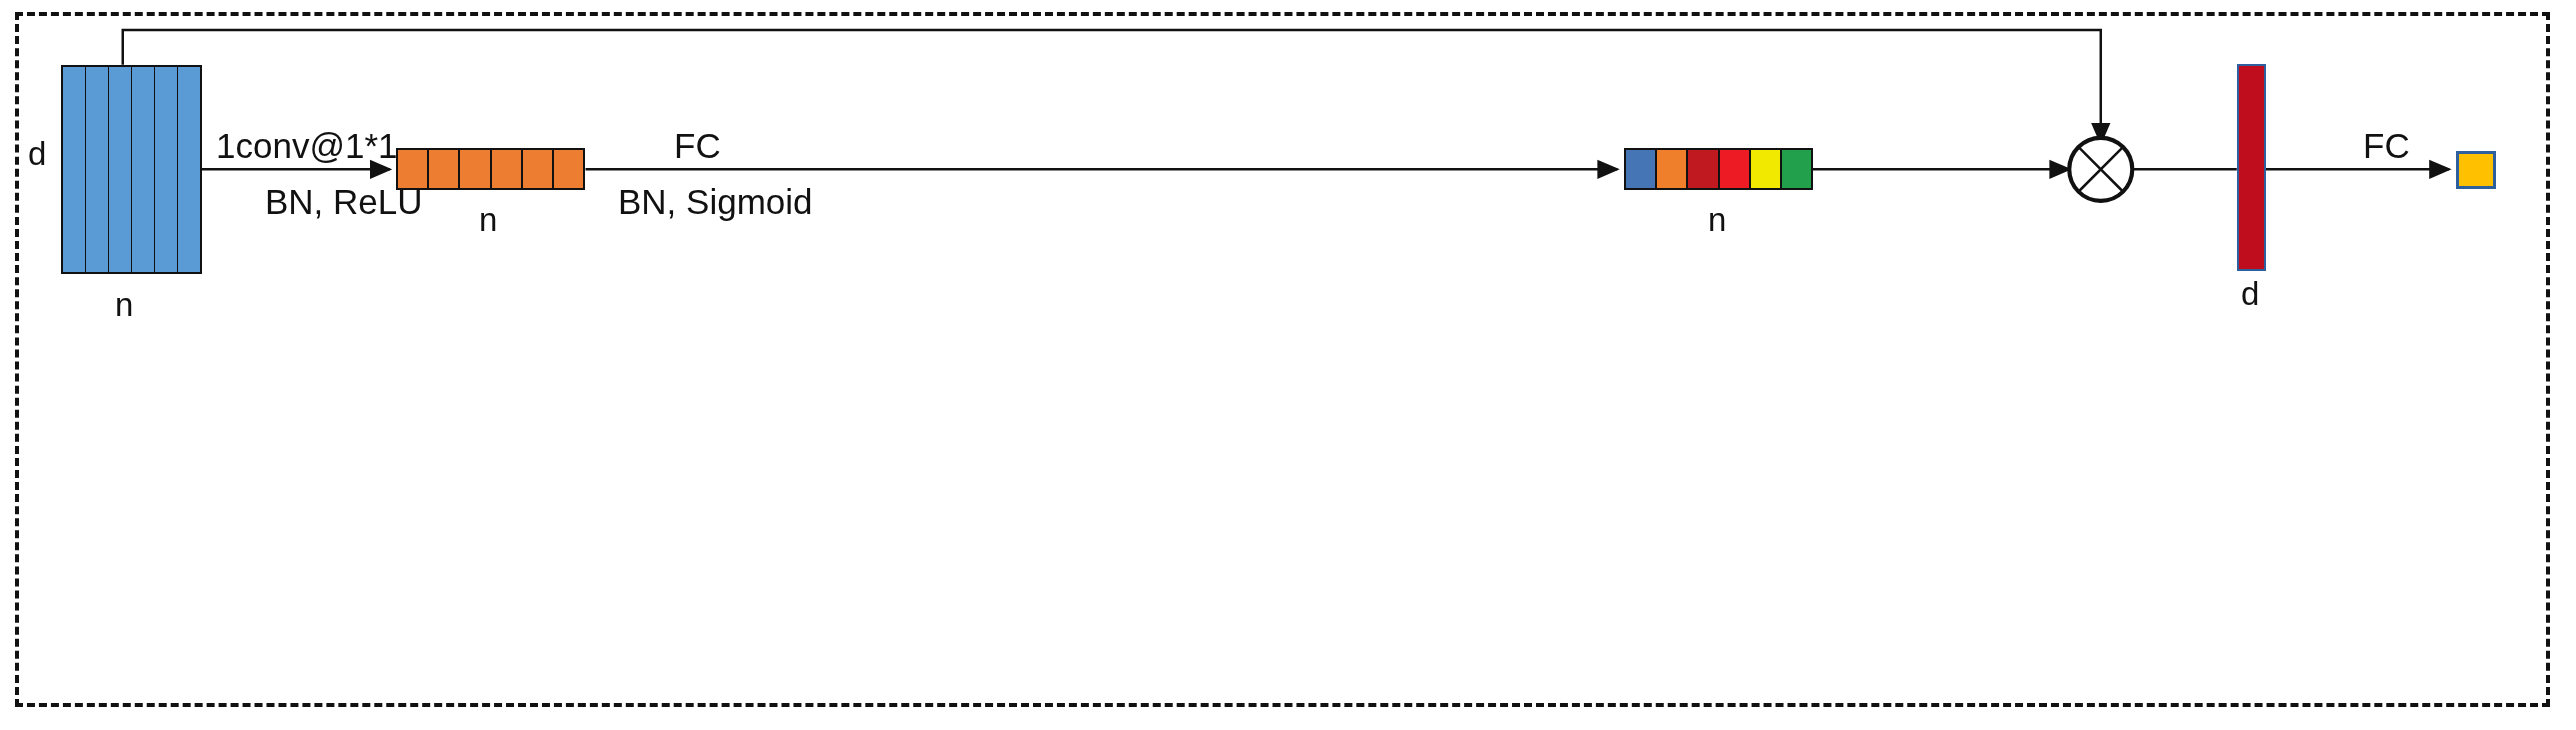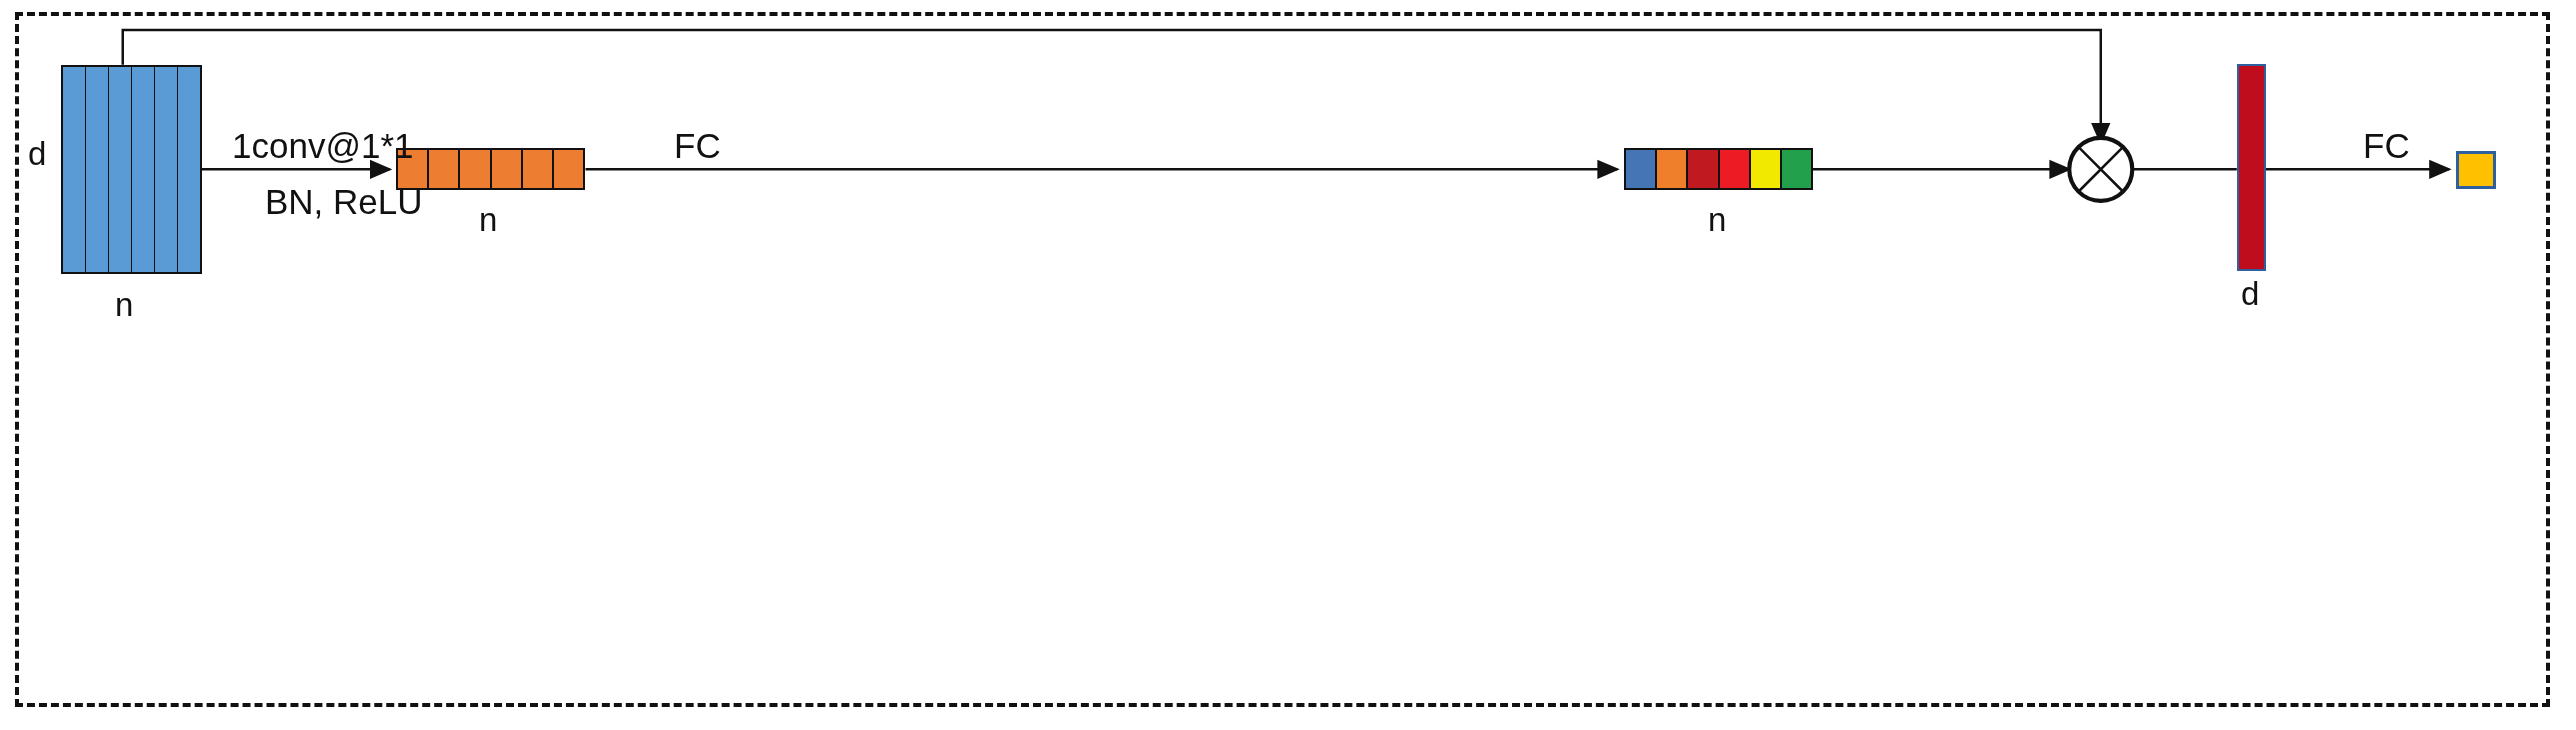--- a/index.html
+++ b/index.html
@@ -122,21 +122,21 @@
   }
   .label.op {
     font-size: 35px;
   }
   #label-input-d   { left: 28px;  top: 135px; }
   #label-input-n   { left: 115px; top: 286px; }
   #label-orange-n  { left: 479px; top: 201px; }
   #label-attn-n    { left: 1708px;top: 201px; }
   #label-output-d  { left: 2241px;top: 275px; }
 
-  #label-conv      { left: 232px;  top: 126px; }
+  #label-conv      { left: 216px;  top: 126px; }
   #label-bnrelu    { left: 265px;  top: 182px; }
   #label-fc1       { left: 674px;  top: 126px; }
   #label-bnsigmoid { left: 618px;  top: 182px; }
   #label-fc2       { left: 2363px; top: 126px; }
 </style>
 </head>
 <body>
 
 <div id="stage">
 
@@ -213,16 +213,17 @@
 
   <div id="label-input-d" class="label dim">d</div>
   <div id="label-input-n" class="label dim">n</div>
   <div id="label-orange-n" class="label dim">n</div>
   <div id="label-attn-n" class="label dim">n</div>
   <div id="label-output-d" class="label dim">d</div>
 
   <div id="label-conv" class="label op">1conv@1*1</div>
   <div id="label-bnrelu" class="label op">BN, ReLU</div>
   <div id="label-fc1" class="label op">FC</div>
+  <div id="label-bnsigmoid" class="label op">BN, Sigmoid</div>
   <div id="label-fc2" class="label op">FC</div>
 
 </div>
 
 
 </body></html>

